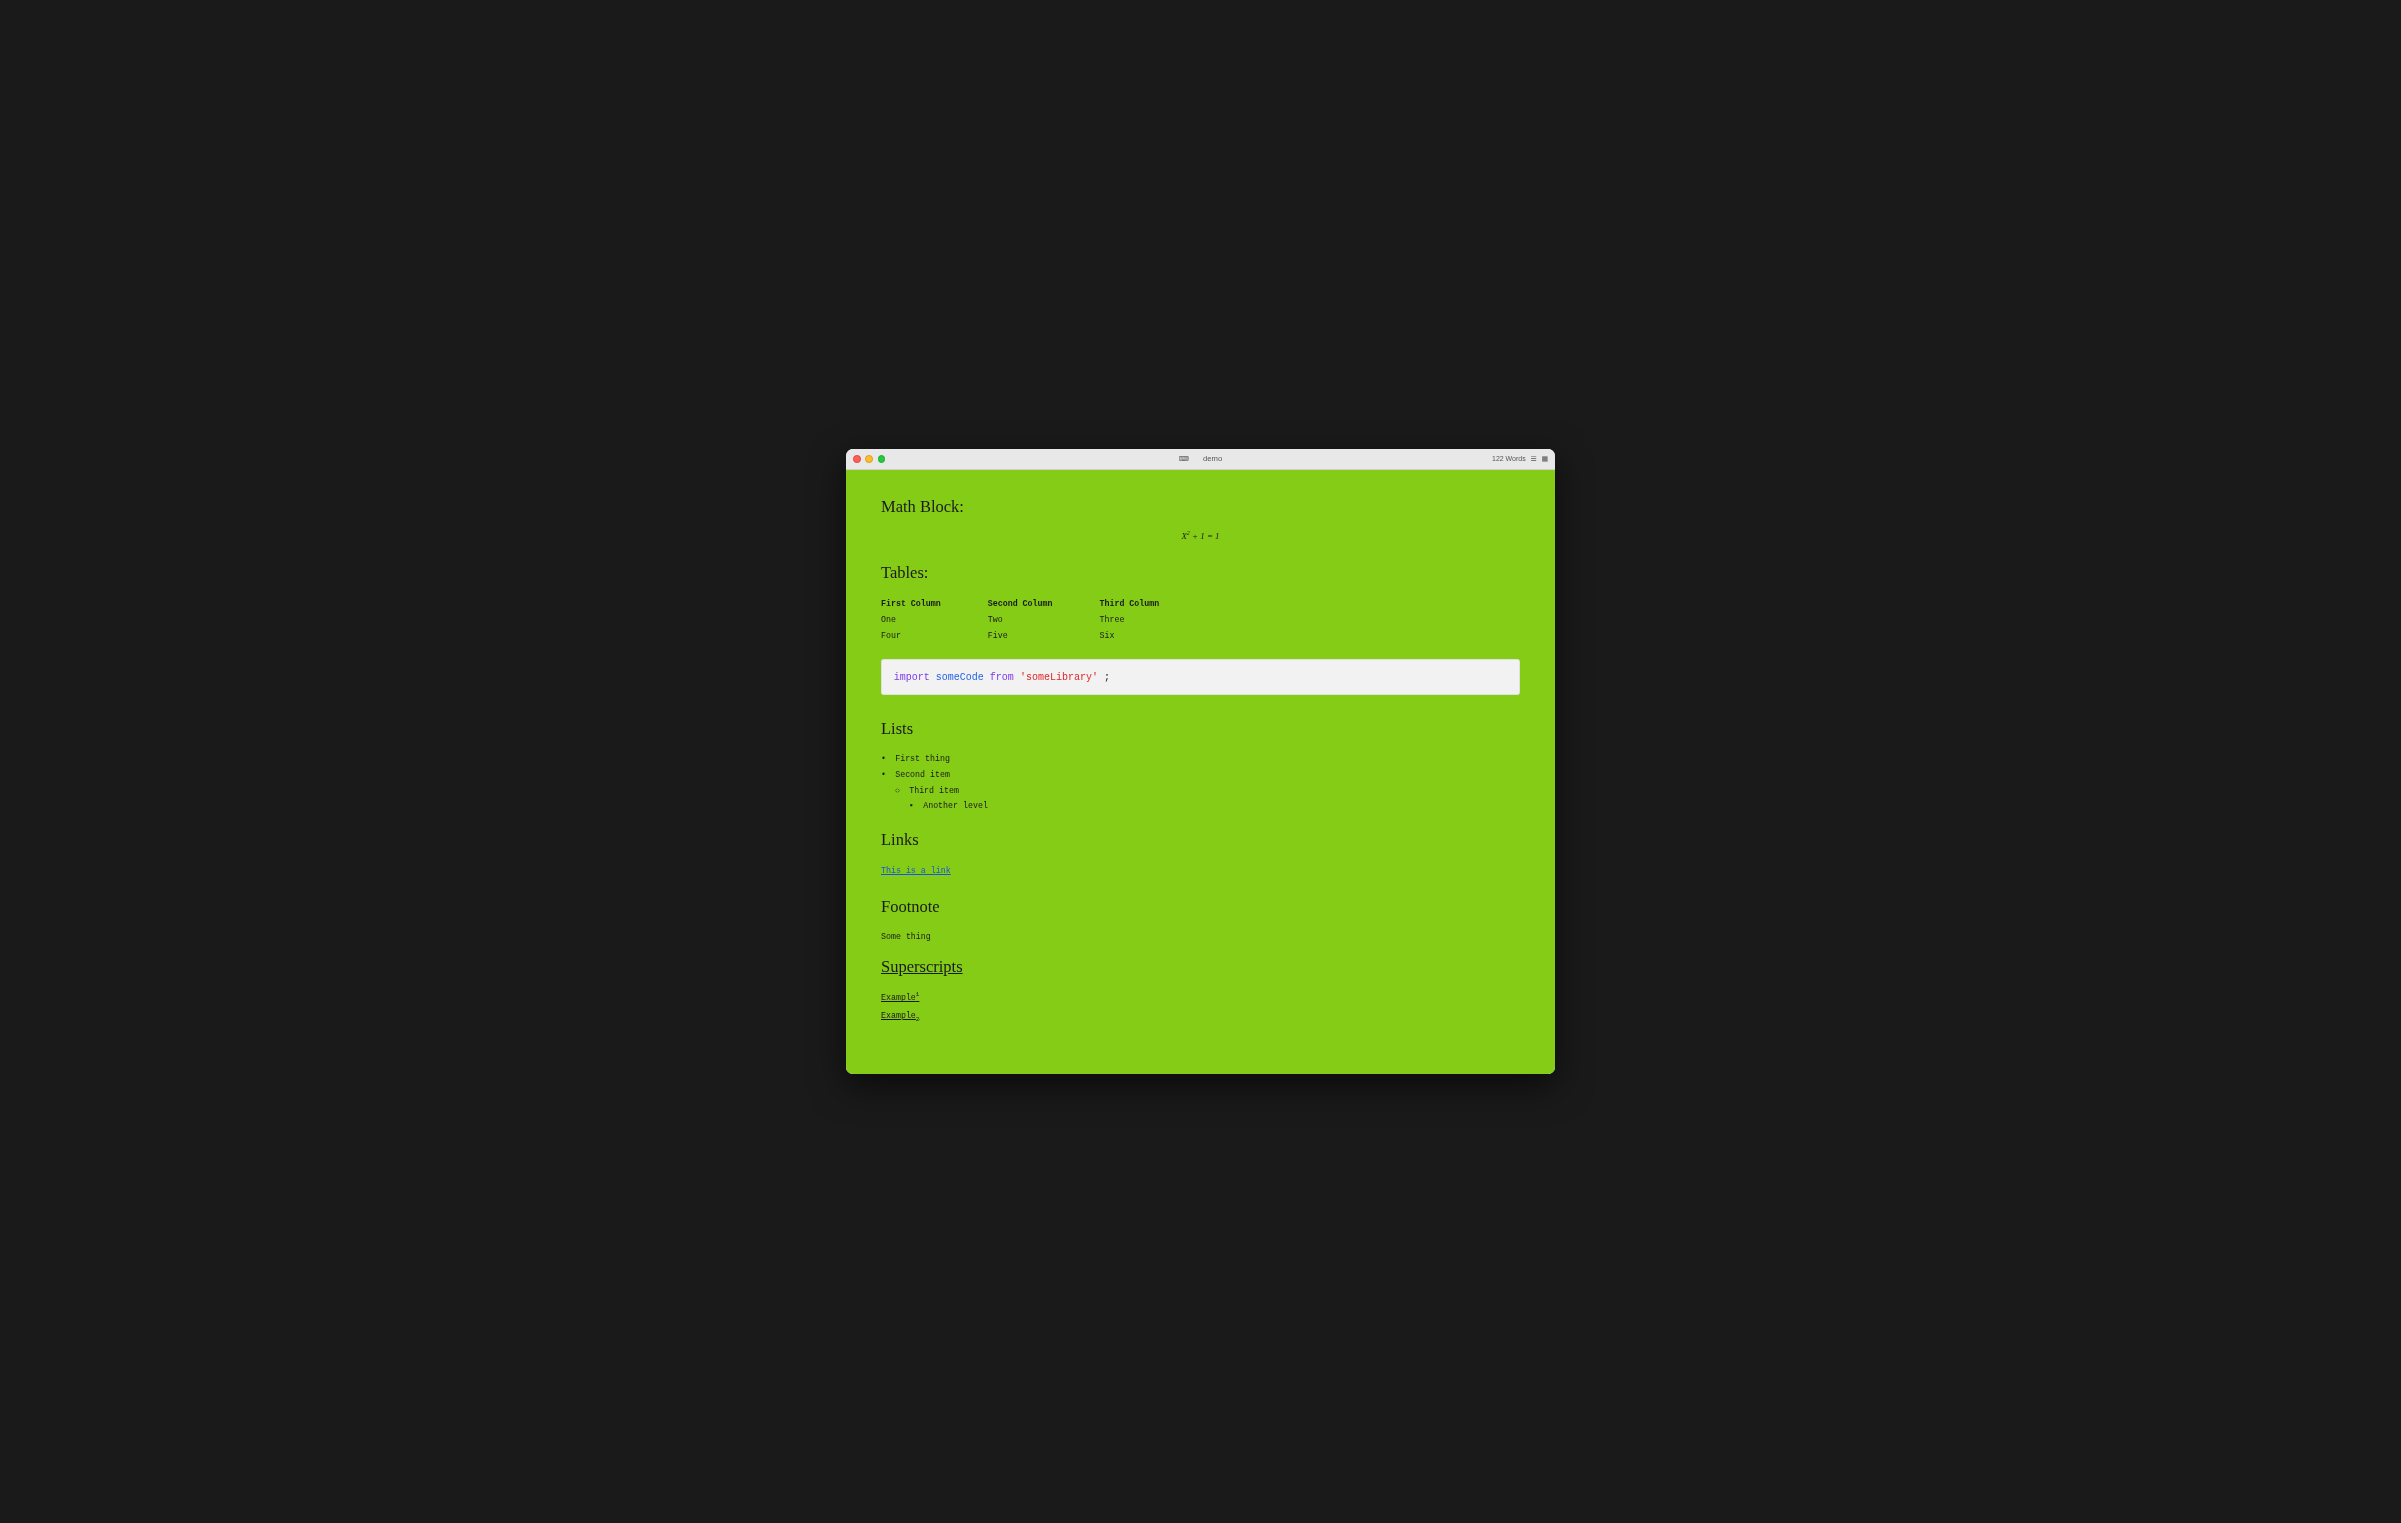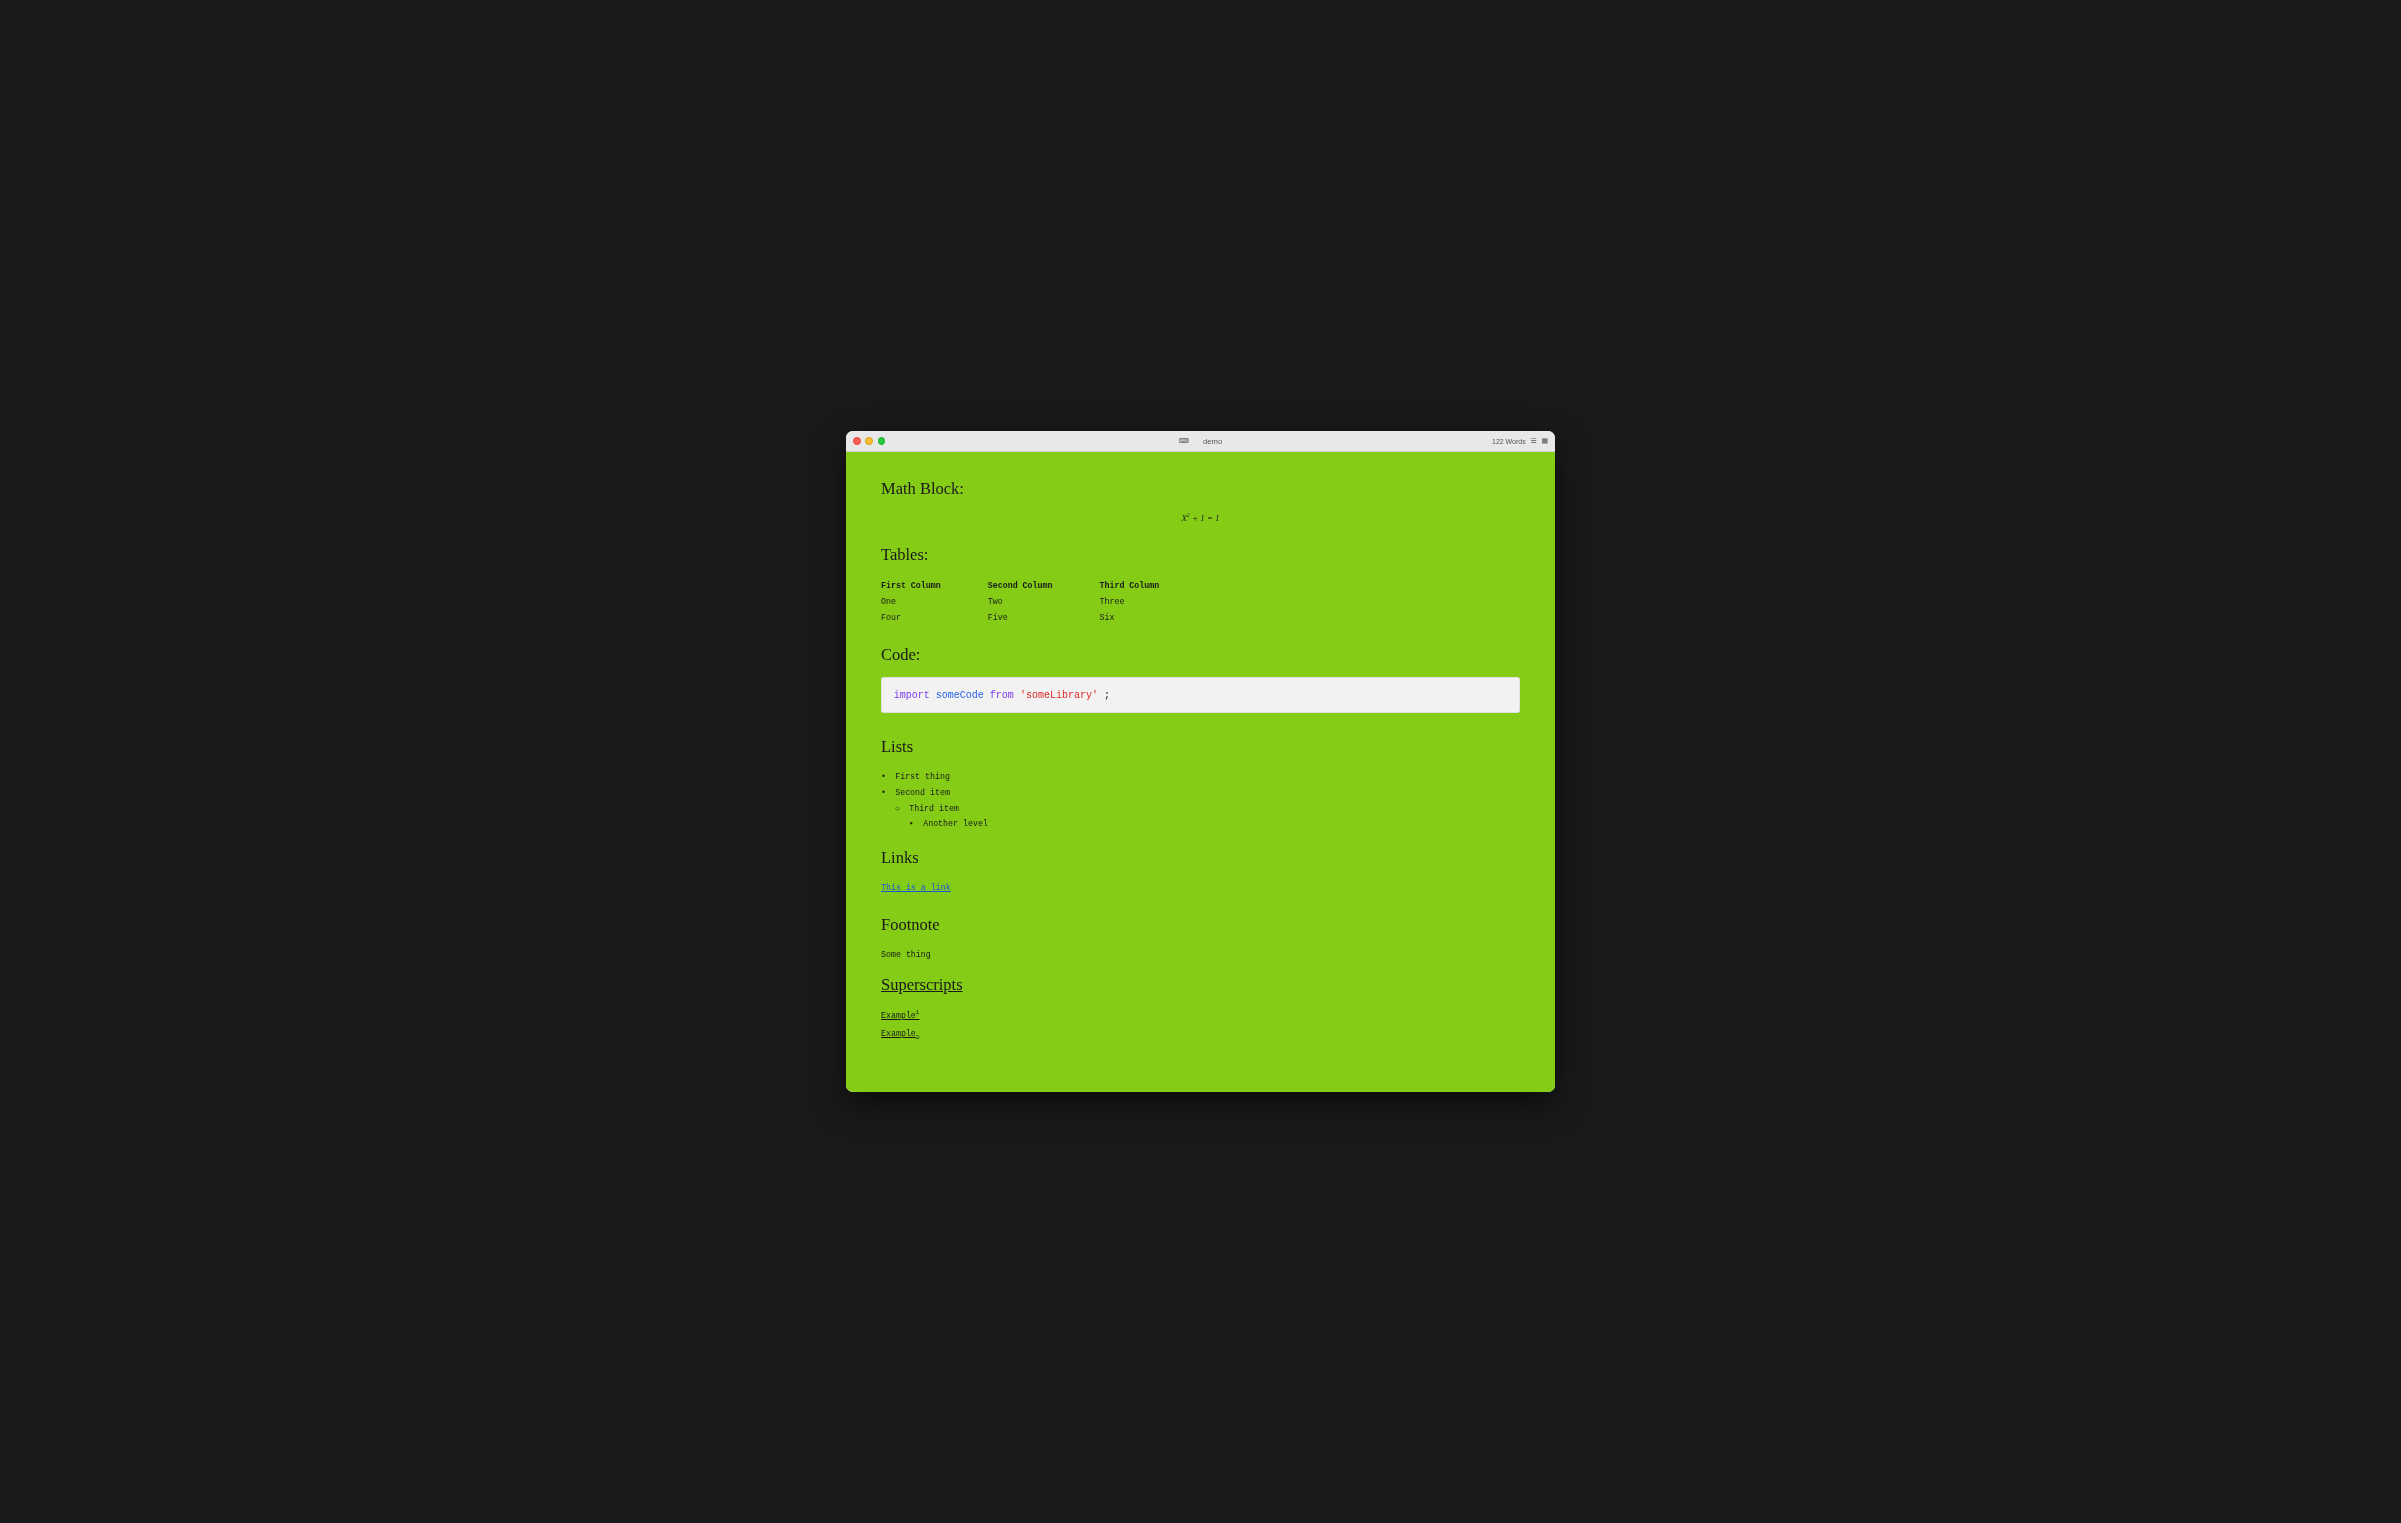--- a/index.html
+++ b/index.html
@@ -278,21 +278,20 @@
           <tr>
             <td>Four</td>
             <td>Five</td>
             <td>Six</td>
           </tr>
         </tbody>
       </table>
     </div>
 
     <div class="code-section">
-      <h2 class="section-heading">Code:</h2>
       <div class="code-block">
         <span class="code-keyword">import</span>
         <span class="code-function"> someCode </span>
         <span class="code-keyword">from</span>
         <span class="code-string"> 'someLibrary'</span>
         <span class="code-punctuation">;</span>
       </div>
     </div>
 
     <div class="lists-section">

